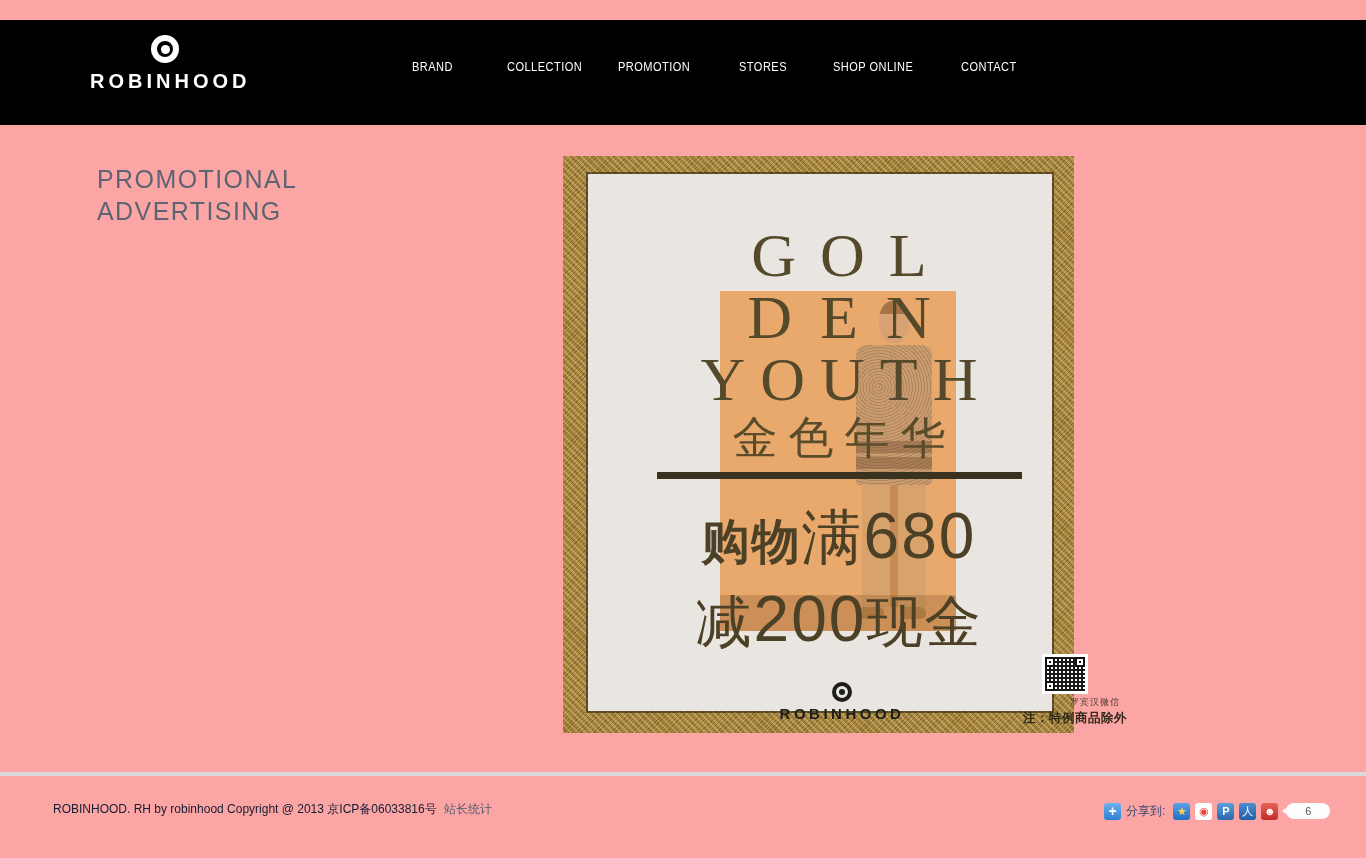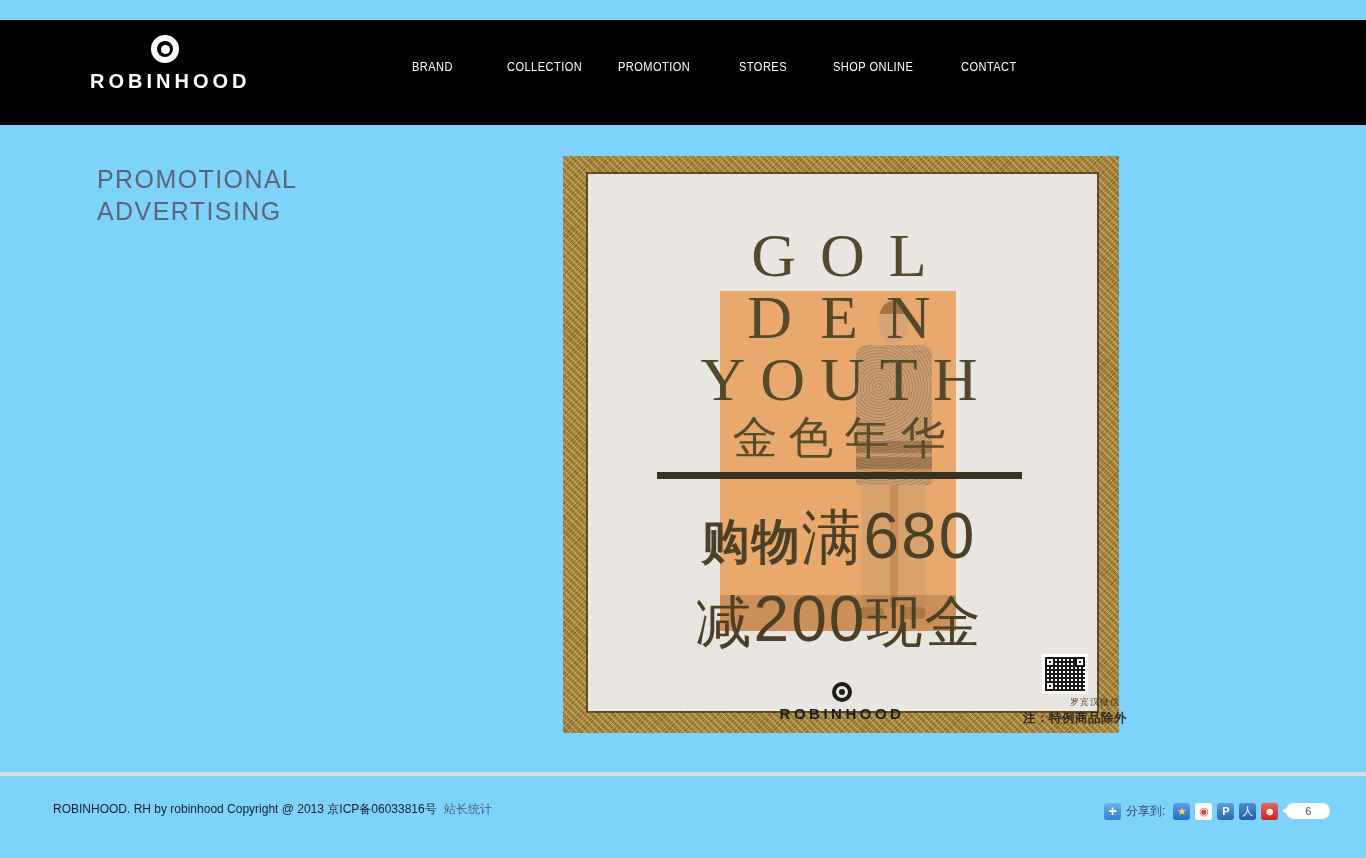--- a/index.html
+++ b/index.html
@@ -1,32 +1,32 @@
 <!DOCTYPE html>
 <html><head>
 <meta charset="utf-8">
 <style>
   html,body{margin:0;padding:0;background:#071a33;}
   *{box-sizing:border-box;font-family:"Liberation Sans",sans-serif;}
-  .page{position:relative;width:1366px;height:858px;background:#7dd3fc;overflow:hidden;}
+  .page{position:relative;width:1366px;height:858px;background:#fca5a5;overflow:hidden;}
 
   
   .header{position:absolute;top:20px;left:0;width:1366px;height:105px;background:#000;}
   .logo{position:absolute;left:90px;top:15px;width:150px;cursor:pointer;}
   .logo-icon{position:relative;width:28px;height:28px;margin:0 auto;border:6px solid #fff;border-radius:50%;}
   .logo-icon .dot{position:absolute;left:50%;top:50%;width:9px;height:9px;margin:-4.5px 0 0 -4.5px;background:#fff;border-radius:50%;}
   .logo-text{margin-top:7px;text-align:center;color:#fff;font-size:20px;font-weight:bold;letter-spacing:4px;white-space:nowrap;}
   .nav-item{position:absolute;top:40px;color:#fff;font-size:12px;letter-spacing:.5px;text-decoration:none;cursor:pointer;white-space:nowrap;transform:scaleX(.92);transform-origin:left;}
   .n1{left:412px}.n2{left:507px}.n3{left:618px}.n4{left:739px}.n5{left:833px}.n6{left:961px}
 
   
   .heading{position:absolute;left:97px;top:163px;color:#5c6473;font-size:26px;line-height:32px;letter-spacing:1.5px;transform:scaleX(.96);transform-origin:left;}
 
   
-  .poster{position:absolute;left:563px;top:156px;width:556px;height:577px;cursor:pointer;
+  .poster{position:absolute;left:563px;top:156px;width:511px;height:577px;cursor:pointer;
     background-color:#a6843c;
     background-image:
       repeating-linear-gradient(45deg, rgba(255,235,170,.28) 0 2px, rgba(0,0,0,0) 2px 5px),
       repeating-linear-gradient(135deg, rgba(55,38,6,.28) 0 1px, rgba(0,0,0,0) 1px 3px);}
   .paper{position:absolute;left:25px;top:18px;right:22px;bottom:22px;background:#e9e5e1;
     box-shadow:0 0 0 2px rgba(48,36,16,.6);}
   .orange-rect{position:absolute;left:132px;top:117px;width:236px;height:340px;background:#e9a96d;z-index:1;}
   .orange-rect .floor{position:absolute;left:0;bottom:0;width:100%;height:36px;background:rgba(140,90,40,.32);}
   .figure{position:absolute;left:120px;top:10px;width:110px;height:326px;opacity:.72;}
   .fig-head{position:absolute;left:39px;top:0;width:30px;height:42px;border-radius:45%;

